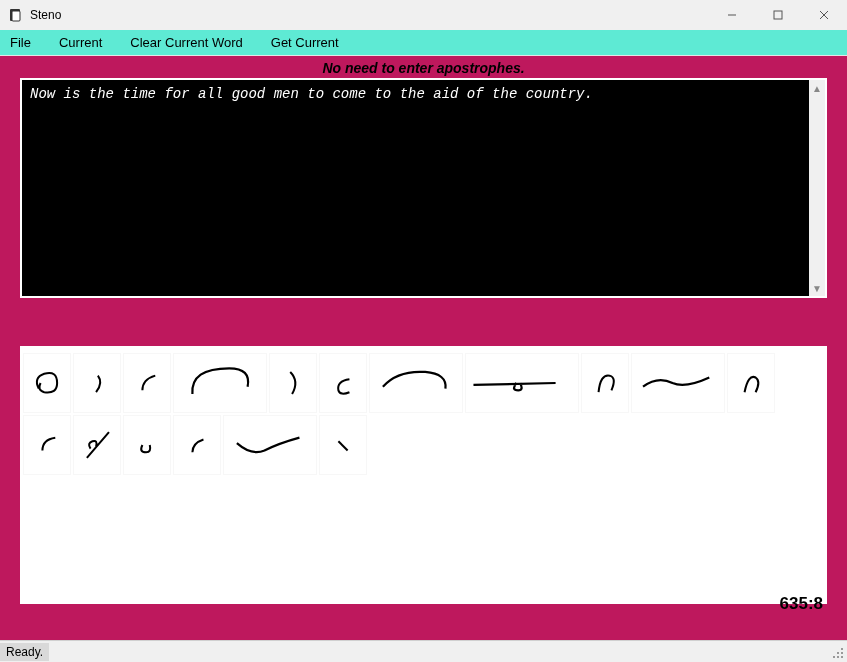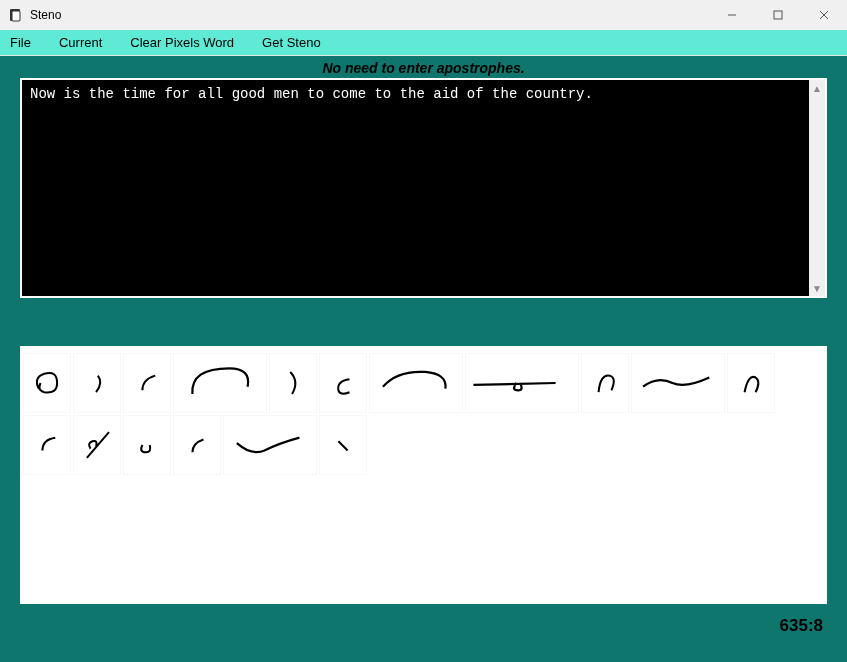--- a/index.html
+++ b/index.html
@@ -5,24 +5,24 @@
   * { box-sizing: border-box; margin: 0; padding: 0; }
   html, body { width: 847px; height: 662px; font-family: "Segoe UI", Tahoma, sans-serif; font-size: 13px; background: #f0f0f0; overflow: hidden; }
   .window { width: 847px; height: 662px; display: flex; flex-direction: column; background: #f0f0f0; }
   .titlebar { height: 30px; display: flex; align-items: center; background: #f0f0f0; }
   .titlebar-icon { width: 16px; height: 16px; margin: 0 6px 0 8px; display:flex; align-items:center; justify-content:center;}
   .titlebar-title { flex: 0 0 auto; color: #000; font-size: 12px; }
   .titlebar-spacer { flex: 1 1 auto; }
   .win-btn { width: 46px; height: 30px; display: flex; align-items: center; justify-content: center; color: #555; }
   .menubar { height: 26px; display: flex; align-items: center; background: #5eead4; border-bottom: 1px solid #e6e6e6; padding: 0 6px; gap: 20px; }
   .menu-item { font-size: 13px; color: #000; padding: 2px 4px; cursor: default; }
-  .client { flex: 1 1 auto; background: #0f766e; display: flex; flex-direction: column; padding: 0 20px; position: relative; }
+  .client { flex: 1 1 auto; background: #be185d; display: flex; flex-direction: column; padding: 0 20px; position: relative; }
   .instruction { text-align: center; font-style: italic; font-weight: bold; font-size: 14px; color: #000; margin-top: 4px; margin-bottom: 2px; }
   .editor-wrap { position: relative; width: 100%; height: 220px; border: 2px solid #fff; background: #000; }
-  .editor { width: calc(100% - 16px); height: 100%; background: #000; color: #fff; font-family: Consolas, "Courier New", monospace; font-size: 14px; padding: 6px 8px; border: none; outline: none; resize: none; overflow-y: scroll; }
+  .editor { width: calc(100% - 16px); height: 100%; background: #000; color: #fff; font-family: Consolas, "Courier New", monospace; font-size: 14px; padding: 6px 8px; border: none; outline: none; resize: none; overflow-y: scroll; font-style: italic; }
   .scroll-track { position: absolute; right: 0; top: 0; width: 16px; height: 100%; background: #f0f0f0; display: flex; flex-direction: column; justify-content: space-between; align-items: center; }
   .scroll-arrow { width: 16px; height: 16px; display: flex; align-items:center; justify-content:center; color:#888; font-size:10px; }
   .canvas-panel { margin-top: 48px; width: 100%; height: 258px; background: #fff; display: flex; flex-wrap: wrap; align-content: flex-start; gap: 4px; padding: 8px 4px; position: relative; }
   .glyph { width: 46px; height: 58px; background: #fff; display: flex; align-items: center; justify-content: center; box-shadow: 0 0 0 1px rgba(0,0,0,0.03); }
   .glyph.wide { width: 92px; }
   .glyph.xwide { width: 112px; }
   .glyph svg { width: 100%; height: 100%; }
   .coord { position: absolute; right: 24px; bottom: 26px; font-weight: bold; font-size: 17px; color:#000; }
   .statusbar { height: 22px; background: #f0f0f0; display: flex; align-items: center; border-top: 1px solid #d0d0d0; position: relative; }
   .status-text { background: #d9d9d9; padding: 2px 6px; font-size: 12px; margin-left: 0; }
@@ -57,22 +57,22 @@
       <svg width="10" height="10" viewBox="0 0 10 10">
           <line x1="1" y1="1" x2="9" y2="9" stroke="currentColor" stroke-width="1"></line>
           <line x1="9" y1="1" x2="1" y2="9" stroke="currentColor" stroke-width="1"></line>
         </svg>
     </div>
   </div>
 
   <div class="menubar">
     <span class="menu-item">File</span>
     <span class="menu-item">Current</span>
-    <span class="menu-item">Clear Pixels Word</span>
-    <span class="menu-item">Get Steno</span>
+    <span class="menu-item">Clear Current Word</span>
+    <span class="menu-item">Get Current</span>
   </div>
 
   <div class="client">
 
     <div class="instruction">No need to enter apostrophes.</div>
 
     <div class="editor-wrap">
       <textarea class="editor" readonly="" style="">Now is the time for all good men to come to the aid of the country.</textarea>
       <div class="scroll-track">
         <span class="scroll-arrow">▲</span>
@@ -167,14 +167,25 @@
           <svg viewBox="0 0 50 60">
             <path d="M20 26 L30 36" fill="none" stroke="#000" stroke-width="2.2"></path>
           </svg>
         </div>
     </div>
 
     <div class="coord">635:8</div>
 
   </div>
 
+  <div class="statusbar">
+    <span class="status-text">Ready.</span>
+    <div class="grip">
+      <span style="right:2px;bottom:2px"></span>
+      <span style="right:6px;bottom:2px"></span>
+      <span style="right:10px;bottom:2px"></span>
+      <span style="right:2px;bottom:6px"></span>
+      <span style="right:6px;bottom:6px"></span>
+      <span style="right:2px;bottom:10px"></span>
+    </div>
+  </div>
 
 </div>
 
 </body></html>

